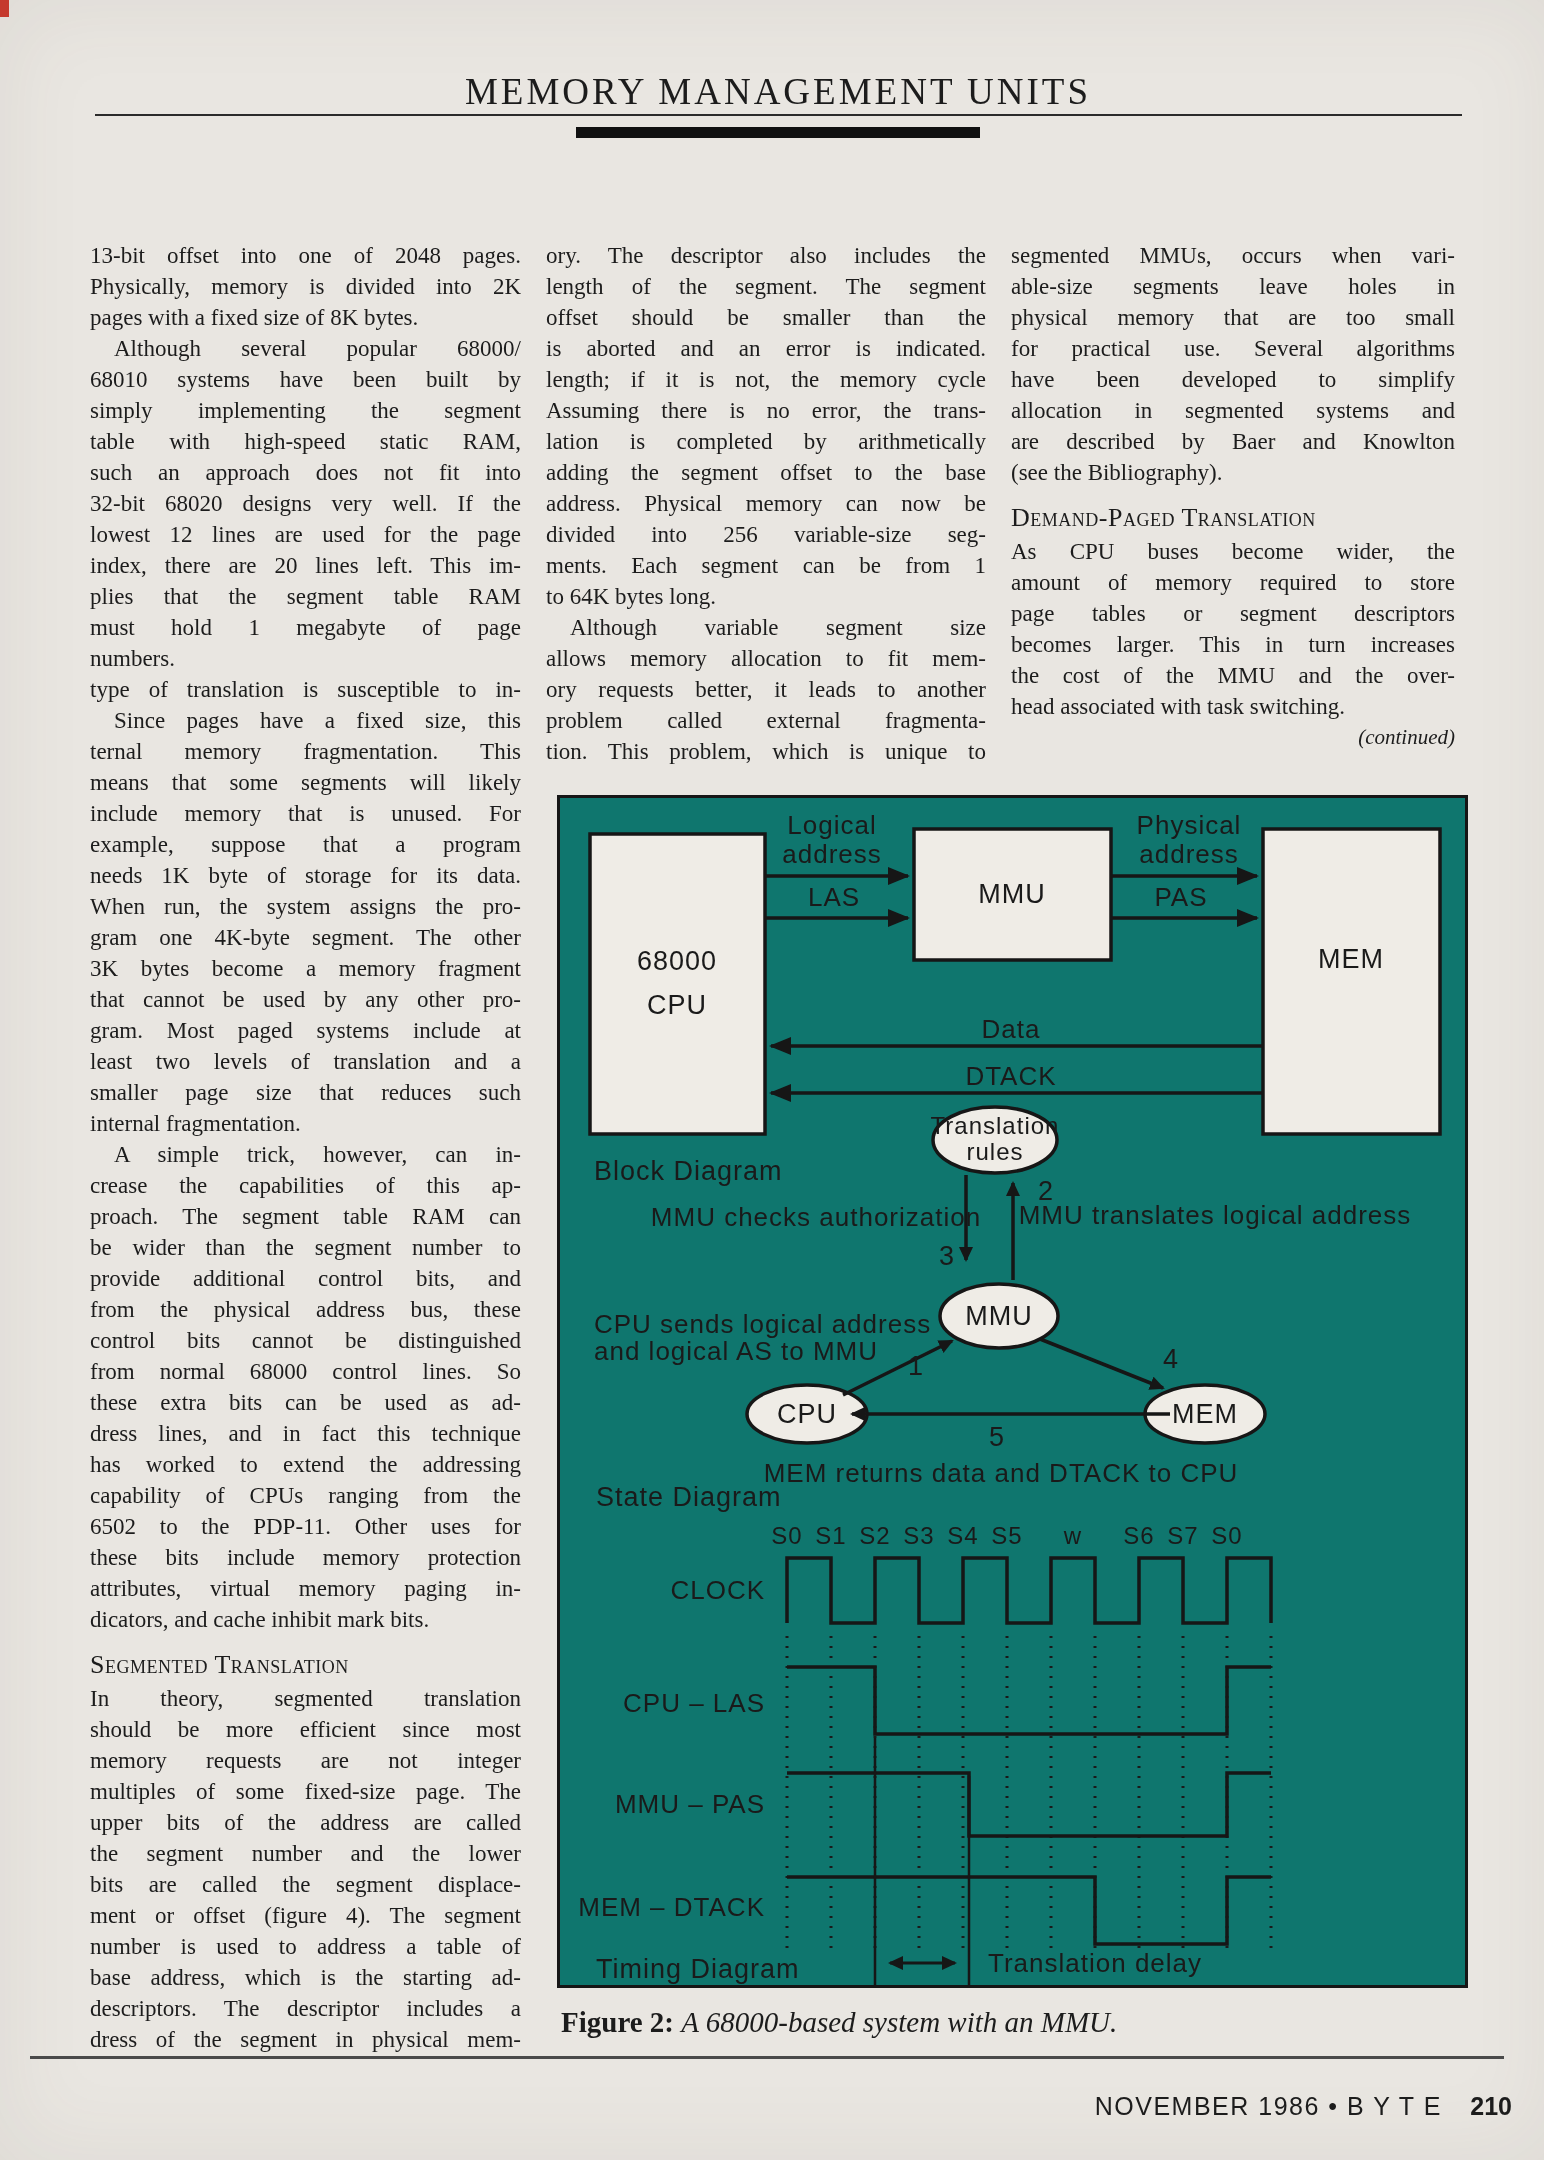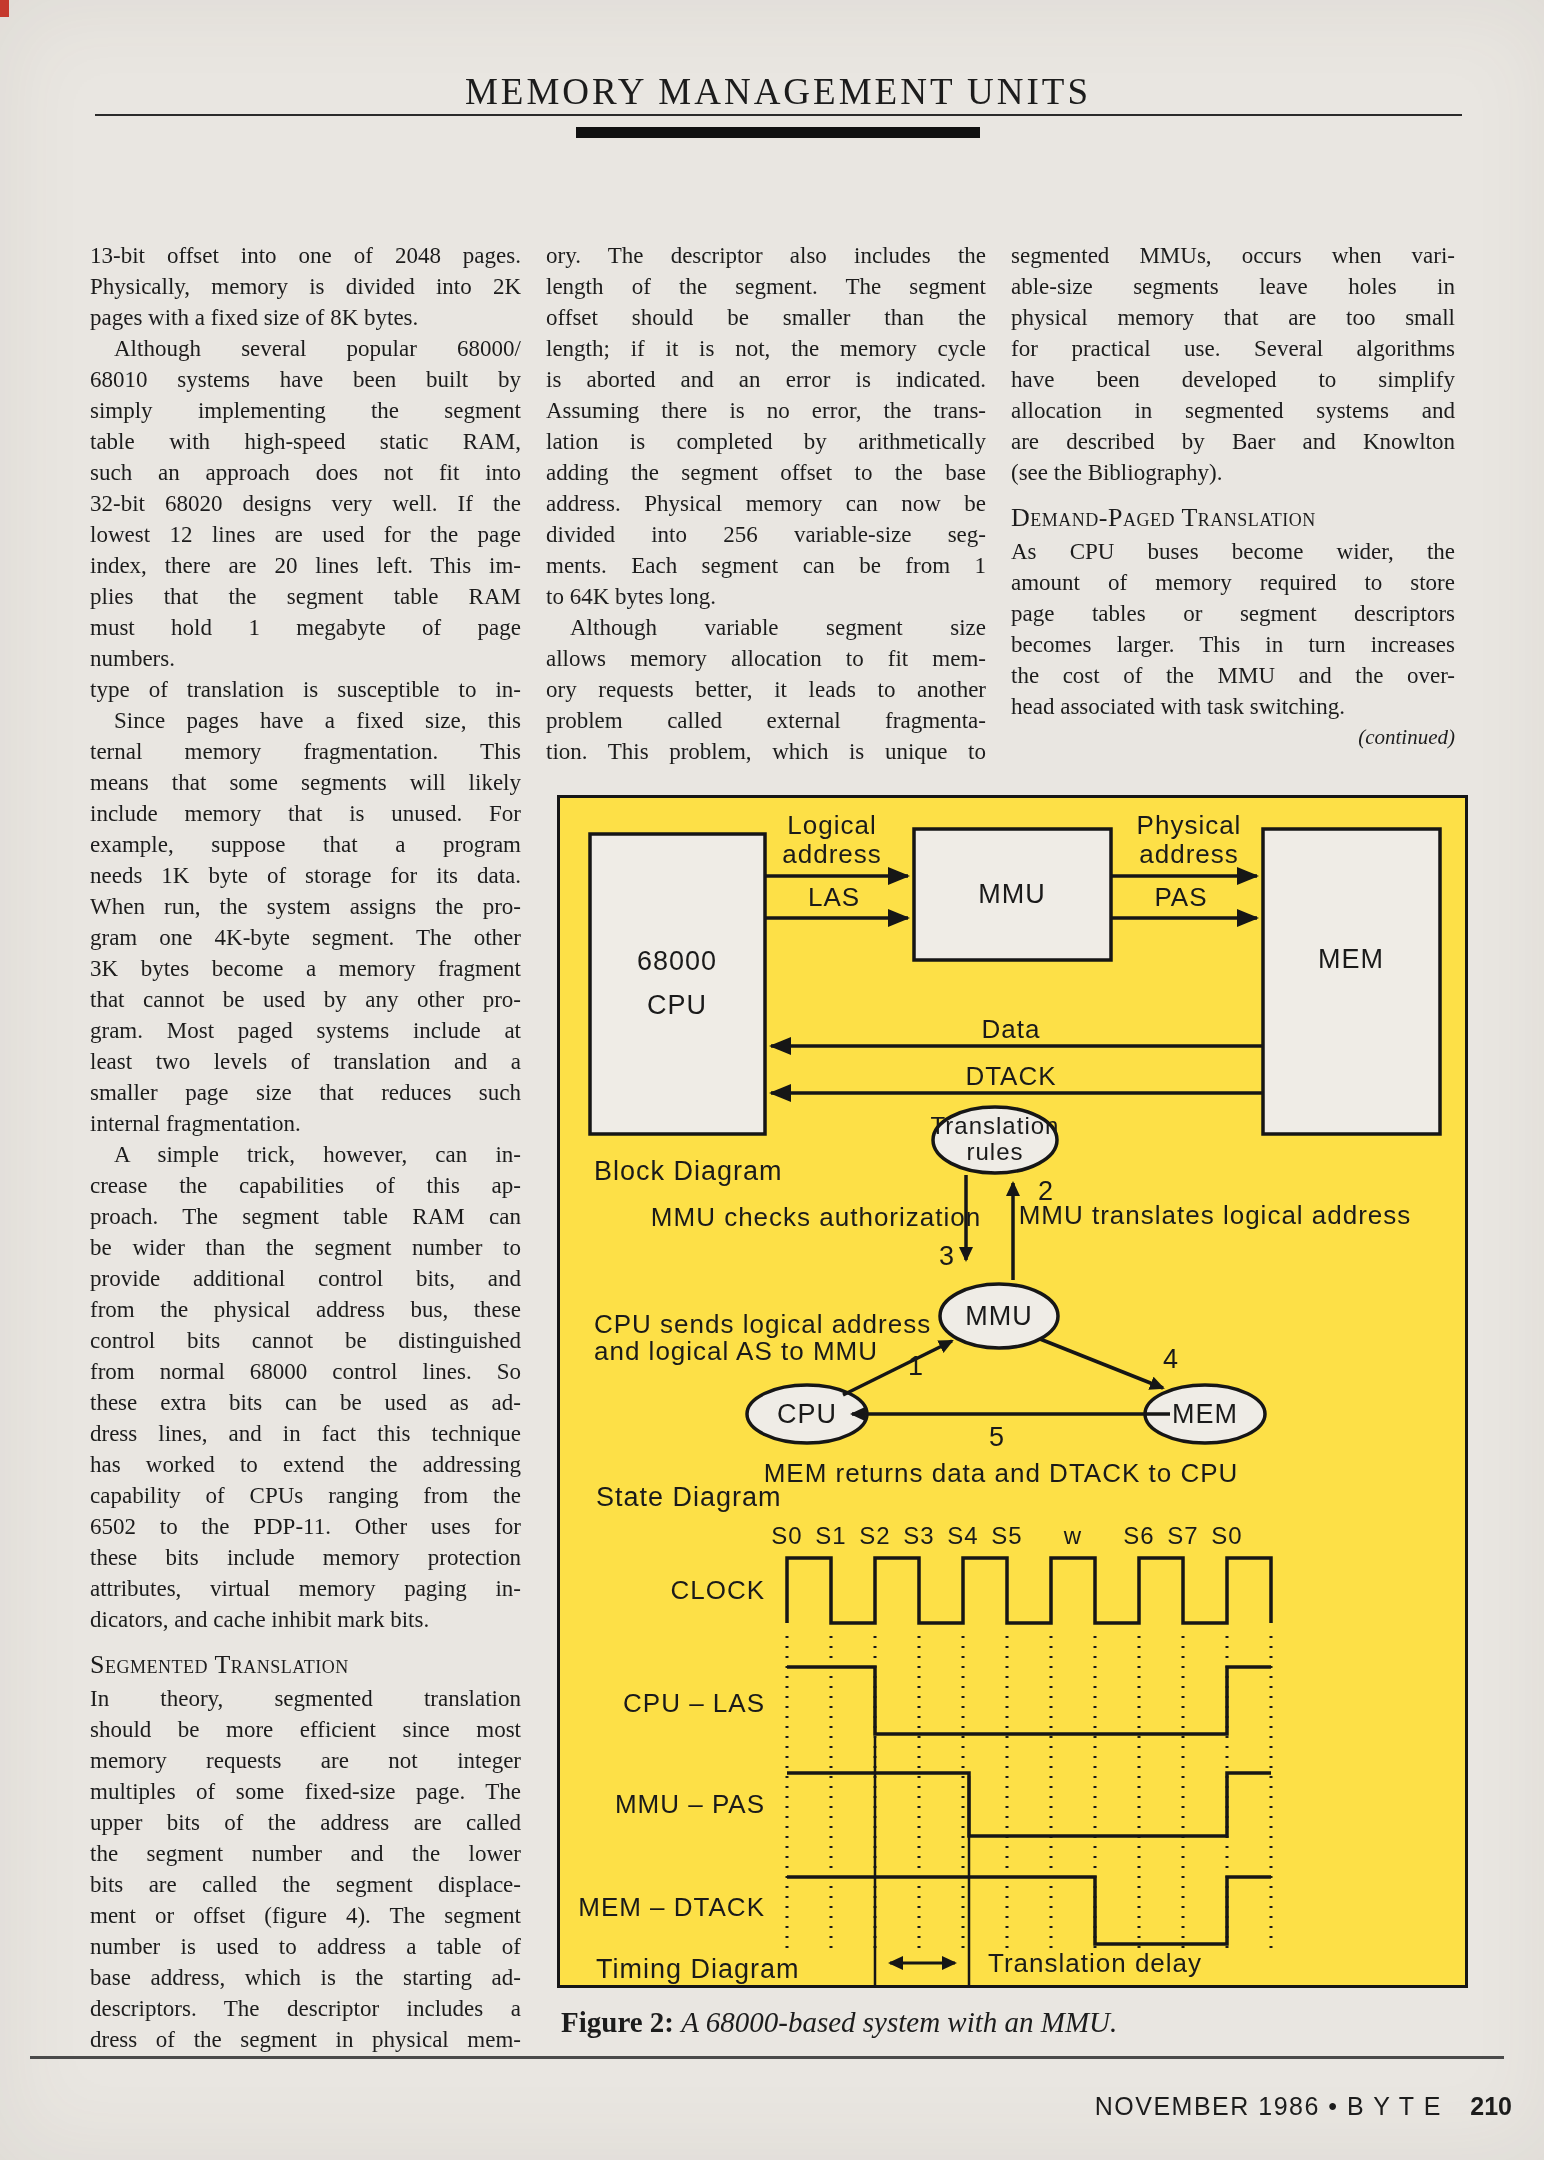--- a/index.html
+++ b/index.html
@@ -15,21 +15,21 @@
   .col1{left:90px;width:431px;}
   .col2{left:546px;width:440px;}
   .col3{left:1011px;width:444px;}
   .ln{height:31px;text-align:justify;text-align-last:justify;text-justify:inter-word;}
   .ln.end{text-align-last:left;}
   .ln.ind{text-indent:24px;}
   .h{font-weight:normal;font-variant:small-caps;font-size:26px;letter-spacing:.5px;
      margin-top:11px;height:37px;line-height:37px;}
   .note{height:31px;text-align:right;font-style:italic;font-size:21px;}
   .figure{position:absolute;left:557px;top:795px;width:905px;height:1187px;
-          border:3px solid #161616;background:#fde047;}
+          border:3px solid #161616;background:#0f766e;}
   .figure svg{display:block;}
   svg text{font-family:"Liberation Sans",sans-serif;fill:#1a1a1a;letter-spacing:1px;}
   .caption{position:absolute;left:561px;top:2006px;font-size:29px;}
   .caption .capl{font-weight:bold;}
   .caption .capt{font-style:italic;}
   .rule2{position:absolute;top:2056px;left:30px;width:1474px;height:3px;background:#4a4a4a;}
   .footer{position:absolute;top:2092px;right:44px;font-family:"Liberation Sans",sans-serif;
           font-size:25px;letter-spacing:1.5px;white-space:nowrap;}
   .footer .pg{font-weight:bold;margin-left:20px;letter-spacing:0;}
 </style>
@@ -99,22 +99,22 @@
       <div class="ln">ment or offset (figure 4). The segment</div>
       <div class="ln">number is used to address a table of</div>
       <div class="ln">base address, which is the starting ad-</div>
       <div class="ln">descriptors. The descriptor includes a</div>
       <div class="ln">dress of the segment in physical mem-</div>
     </div>
   <div class="col col2">
       <div class="ln">ory. The descriptor also includes the</div>
       <div class="ln">length of the segment. The segment</div>
       <div class="ln">offset should be smaller than the</div>
+      <div class="ln">is aborted and an error is indicated.</div>
       <div class="ln">length; if it is not, the memory cycle</div>
-      <div class="ln">is aborted and an error is indicated.</div>
       <div class="ln">Assuming there is no error, the trans-</div>
       <div class="ln">lation is completed by arithmetically</div>
       <div class="ln">adding the segment offset to the base</div>
       <div class="ln">address. Physical memory can now be</div>
       <div class="ln">divided into 256 variable-size seg-</div>
       <div class="ln">ments. Each segment can be from 1</div>
       <div class="ln end">to 64K bytes long.</div>
       <div class="ln ind">Although variable segment size</div>
       <div class="ln">allows memory allocation to fit mem-</div>
       <div class="ln">ory requests better, it leads to another</div>

